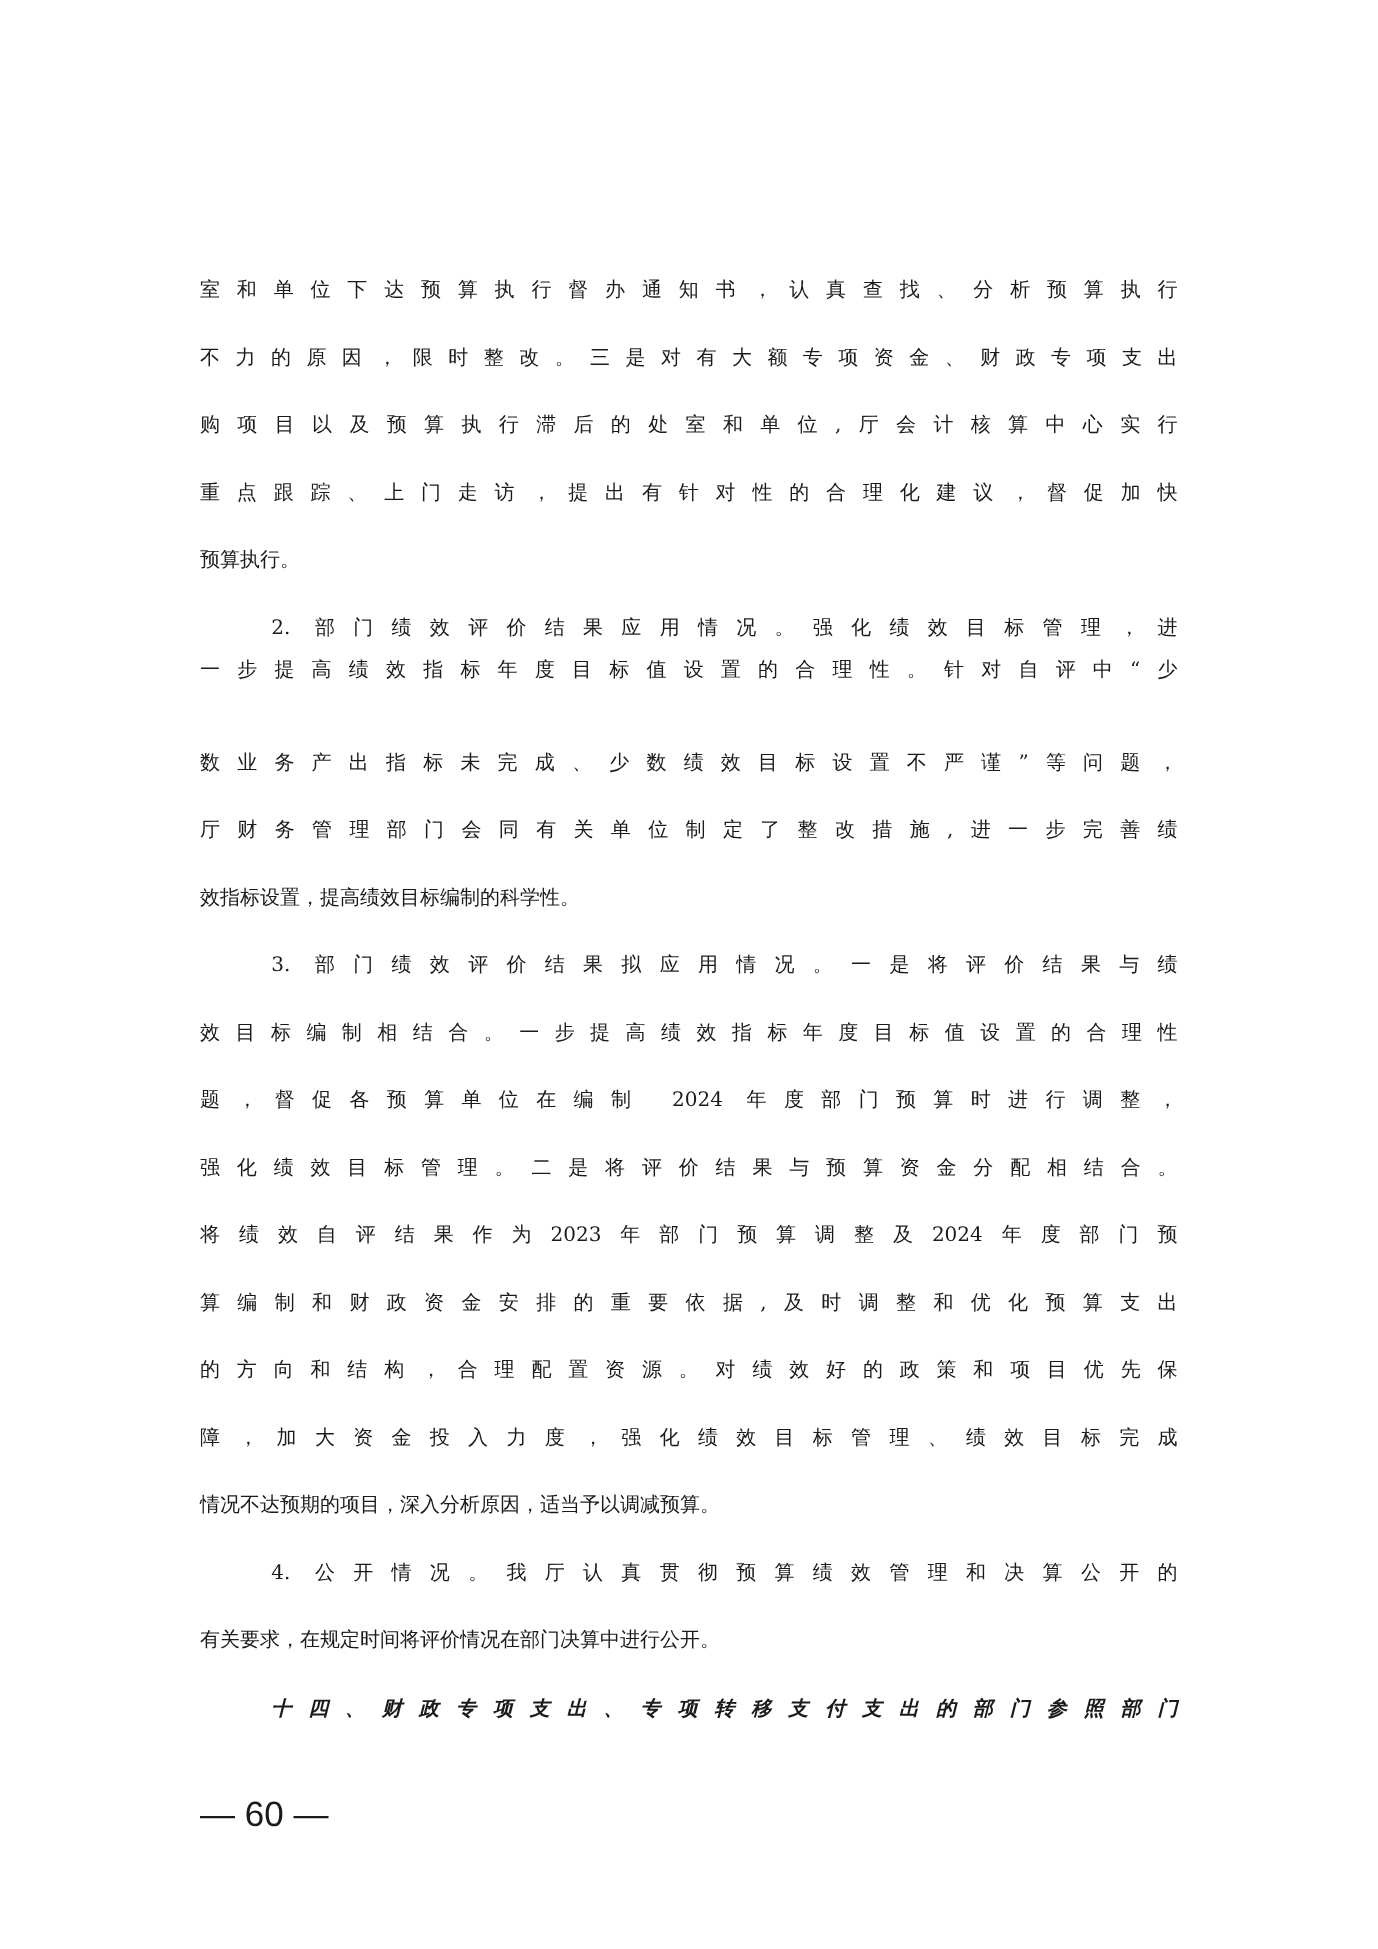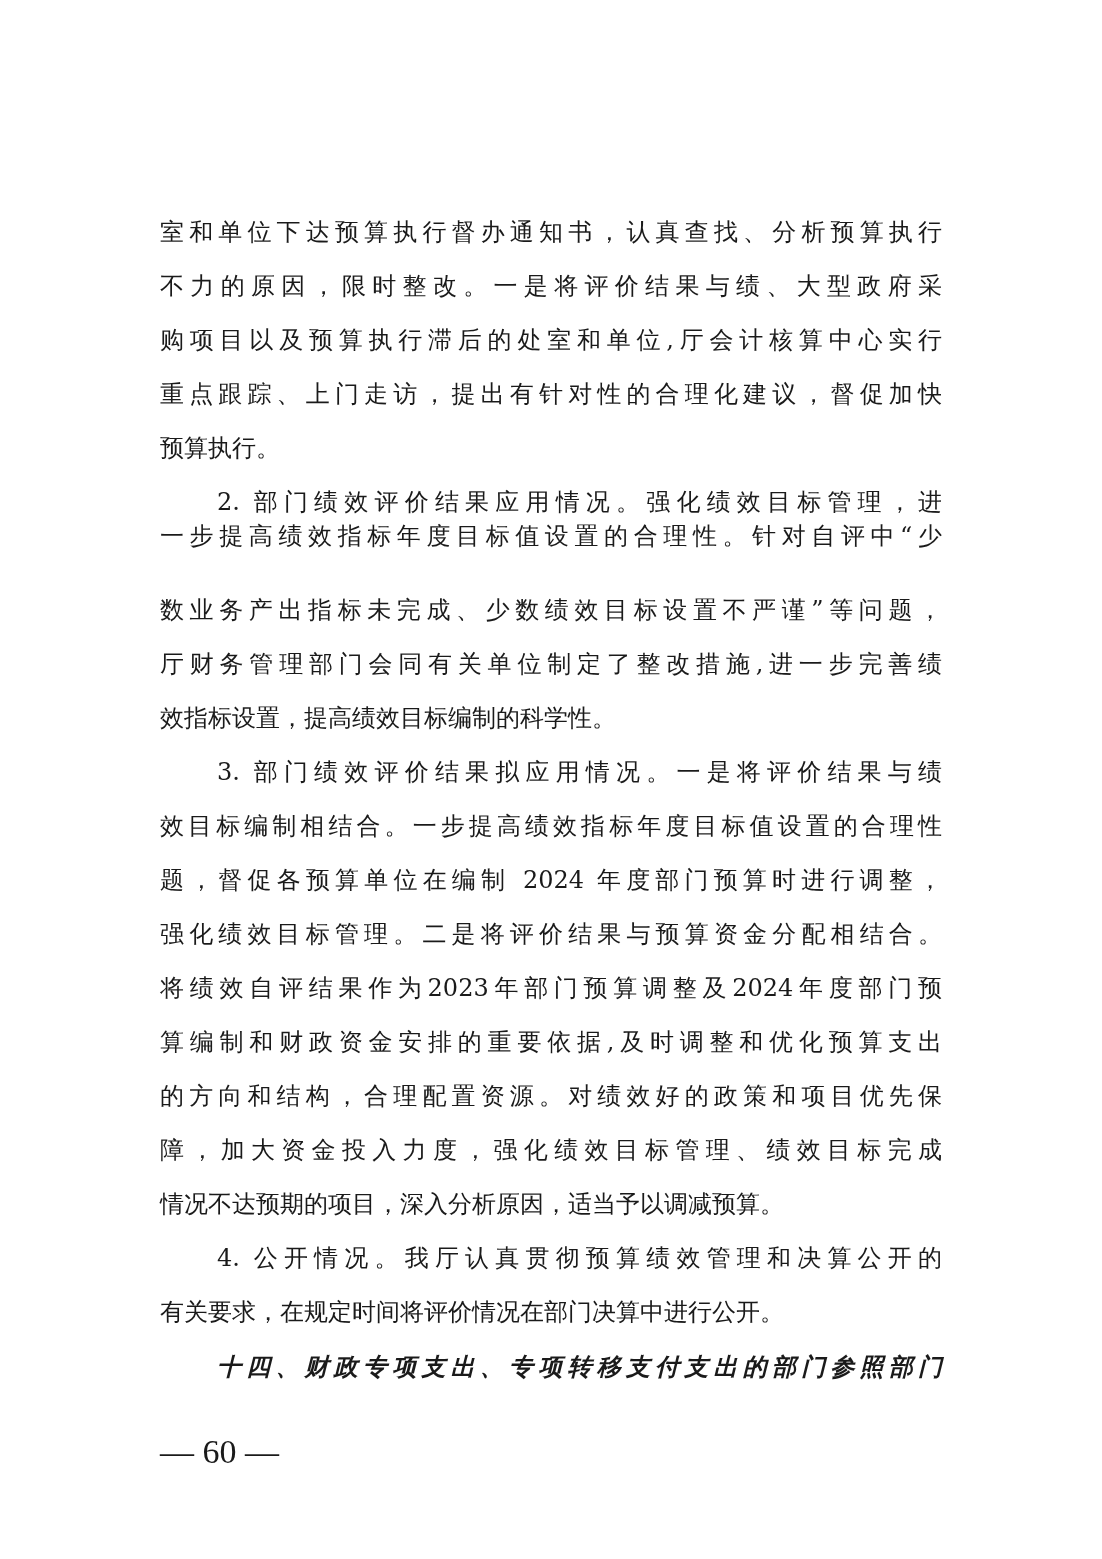--- a/index.html
+++ b/index.html
@@ -19,21 +19,21 @@
       position: absolute;
       left: 0; top: 0;
       width: 1102px;
       height: 1559px;
     }
     .line {
       position: absolute;
       left: 160px;
       width: 782px;
       height: 40px;
-      font-size: 24px;
+      font-size: 16px;
       line-height: 40px;
       white-space: nowrap;
       text-align: justify;
       text-align-last: justify;
       letter-spacing: 0px;
     }
     .line.last {
       text-align-last: left;
     }
     .line.indent {
@@ -42,34 +42,34 @@
     }
     .line.heading {
       font-weight: bold;
       font-family: "DejaVu Sans", "Liberation Sans", sans-serif;
       font-style: italic;
     }
     .page-number {
       position: absolute;
       left: 160px;
       top: 1434px;
-      font-size: 34px;
+      font-size: 28px;
       line-height: 36px;
       white-space: nowrap;
-      font-family: Liberation Serif, serif;
+      font-family: Liberation Sans, sans-serif;
     }
   </style>
 </head>
 <body>
 
 <div class="page">
 
   <div>
     <div class="line" style="top:212px">室和单位下达预算执行督办通知书，认真查找、分析预算执行</div>
-    <div class="line" style="top:266px">不力的原因，限时整改。一是将评价结果与绩、大型政府采</div>
+    <div class="line" style="top:266px">不力的原因，限时整改。三是对有大额专项资金、财政专项支出</div>
     <div class="line" style="top:320px">购项目以及预算执行滞后的处室和单位,厅会计核算中心实行</div>
     <div class="line" style="top:374px">重点跟踪、上门走访，提出有针对性的合理化建议，督促加快</div>
     <div class="line last" style="top:428px">预算执行。</div>
   </div>
 
   <div>
     <div class="line indent" style="top:482px">2.  部门绩效评价结果应用情况。强化绩效目标管理，进</div>
     <div class="line" style="top:516px">一步提高绩效指标年度目标值设置的合理性。针对自评中“少</div>
     <div class="line" style="top:590px">数业务产出指标未完成、少数绩效目标设置不严谨”等问题，</div>
     <div class="line" style="top:644px">厅财务管理部门会同有关单位制定了整改措施,进一步完善绩</div>

